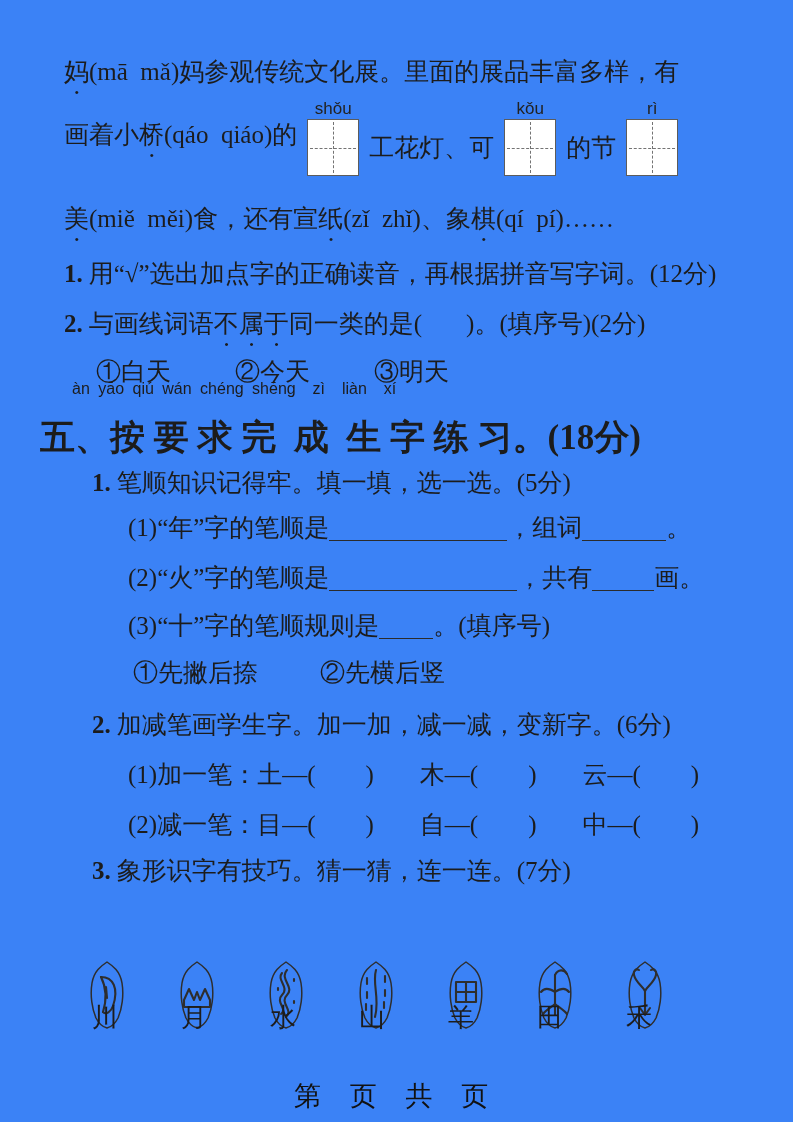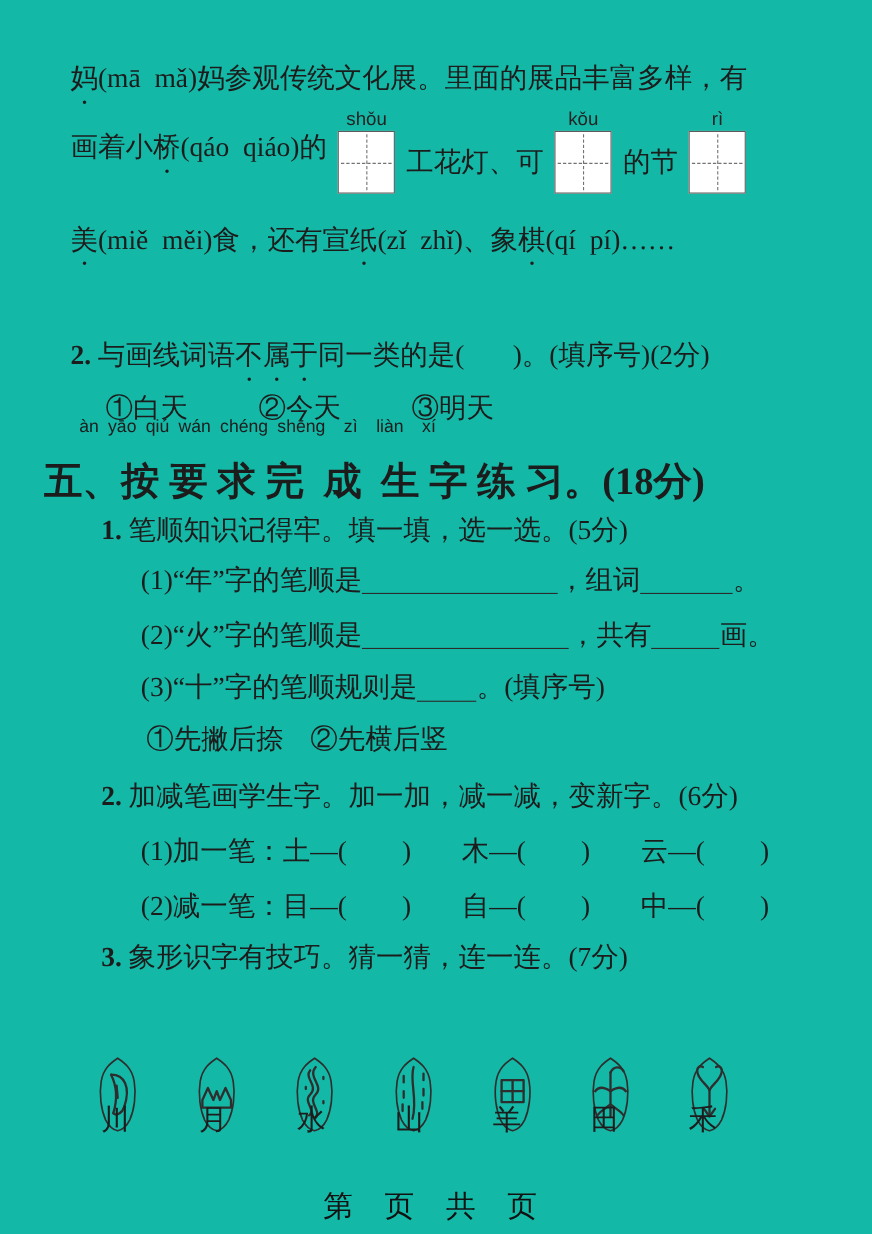--- a/index.html
+++ b/index.html
@@ -1,17 +1,17 @@
 <!DOCTYPE html>
 <html><head>
 <meta charset="utf-8">
 <style>
   html,body{margin:0;padding:0;background:#ffffff;}
   .page{
-    position:relative;width:793px;height:1122px;background:#14b8a6;
+    position:relative;width:793px;height:1122px;background:#3b82f6;
     font-family:"Liberation Serif","DejaVu Serif",serif;color:#1c1c1c;
     overflow:hidden;
   }
   .row{position:absolute;font-size:25px;line-height:1.25;white-space:pre-wrap;}
   .qnum{font-weight:bold;margin-right:6px;}
   .dot-under{
     -webkit-text-emphasis:filled dot #1c1c1c;
     -webkit-text-emphasis-position:under;
     text-emphasis:filled dot #1c1c1c;
     text-emphasis-position:under left;
@@ -22,21 +22,21 @@
   .line2{display:flex;align-items:flex-end;}
   .line2 .txt{padding-bottom:13px;}
   .tian-col{display:inline-flex;flex-direction:column;align-items:center;margin:0 10px;}
   .pin{font-size:17px;font-family:"Liberation Sans","DejaVu Sans",sans-serif;color:#222;margin-bottom:2px;line-height:1;}
   .tian{width:52px;height:57px;border:1.7px solid #5c5c5c;position:relative;background:#fff;box-sizing:border-box;}
   .tian::before{content:"";position:absolute;left:2px;right:2px;top:50%;border-top:1.5px dashed #737373;}
   .tian::after{content:"";position:absolute;top:2px;bottom:2px;left:50%;border-left:1.5px dashed #737373;}
   .pin-line{font-size:16px;font-family:"Liberation Sans","DejaVu Sans",sans-serif;word-spacing:4px;}
   .title5{font-size:35px;font-weight:bold;}
   .opts{display:flex;gap:64px;}
-  .s-opts{display:flex;gap:24px;}
+  .s-opts{display:flex;gap:62px;}
   .addrow{display:flex;}
   .grp{margin-right:46px;white-space:pre;}
   .picto-row{display:flex;justify-content:space-between;width:592px;}
   .picto{display:inline-block;}
   .picto svg{display:block;}
   .chars-row{display:flex;justify-content:space-between;width:560px;font-size:26px;}
   .footer{left:0;width:793px;text-align:center;letter-spacing:11px;font-size:27px;color:#111;}
   svg path, svg rect, svg line, svg polyline{fill:none;stroke:#2e2e2e;stroke-linecap:round;stroke-linejoin:round;}
   .cart{stroke-width:1.5;}
   .glyph{stroke-width:2.1;}
@@ -61,20 +61,21 @@
     </span>
     <span class="txt">的节</span>
     <span class="tian-col">
       <span class="pin">rì</span>
       <span class="tian"></span>
     </span>
   </div>
 
   <div class="row" style="left:64px;top:203px;"><span class="dot-under">美</span><span>(miě  měi)食，还有宣</span><span class="dot-under">纸</span><span>(zǐ  zhǐ)、象</span><span class="dot-under">棋</span><span>(qí  pí)……</span></div>
 
+  <div class="row" style="left:64px;top:258px;"><span class="qnum">1.</span><span>用“√”选出加点字的正确读音，再根据拼音写字词。(12分)</span></div>
 
   <div class="row" style="left:64px;top:308px;"><span class="qnum">2.</span><span>与画线词语</span><span class="dot-under">不属于</span><span>同一类的是(</span><span class="pgap" style="width:44px;"></span><span>)。(填序号)(2分)</span></div>
 
   <div class="row opts" style="left:96px;top:356px;">
     <span>①白天</span>
     <span>②今天</span>
     <span>③明天</span>
   </div>
 
   <div class="row pin-line" style="left:72px;top:379px;">àn yāo qiú wán chéng shēng  zì  liàn  xí</div>

